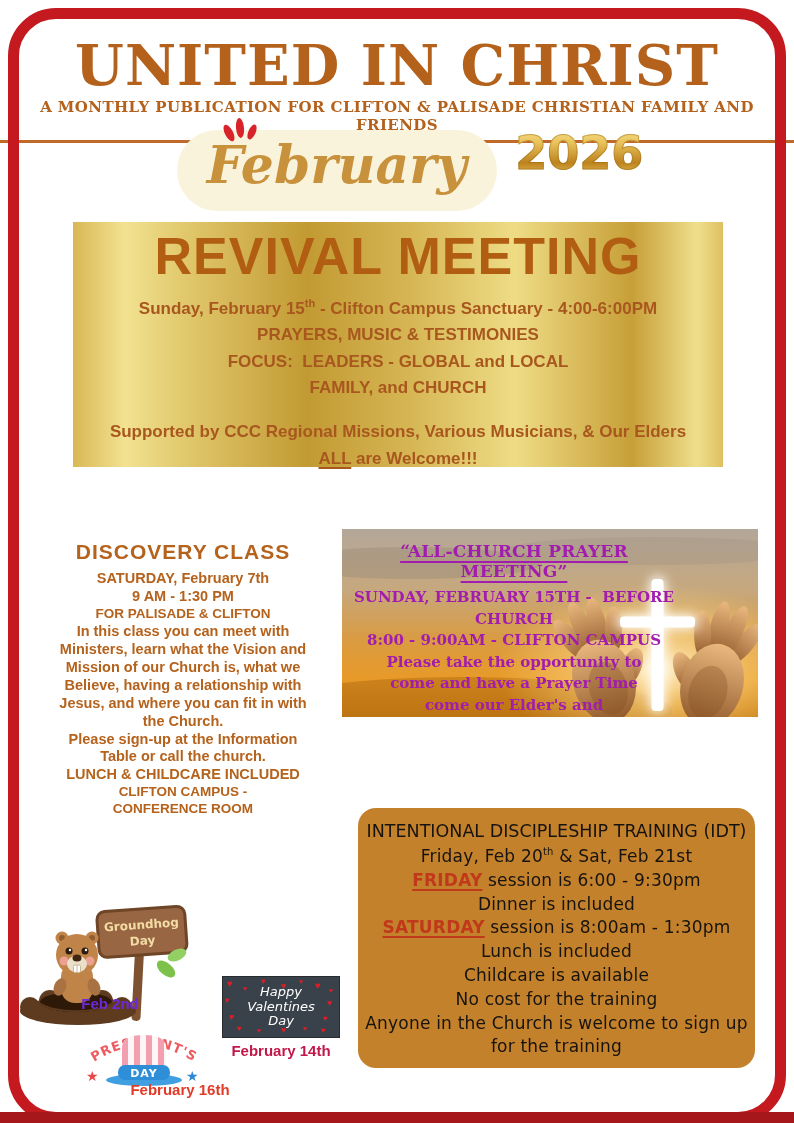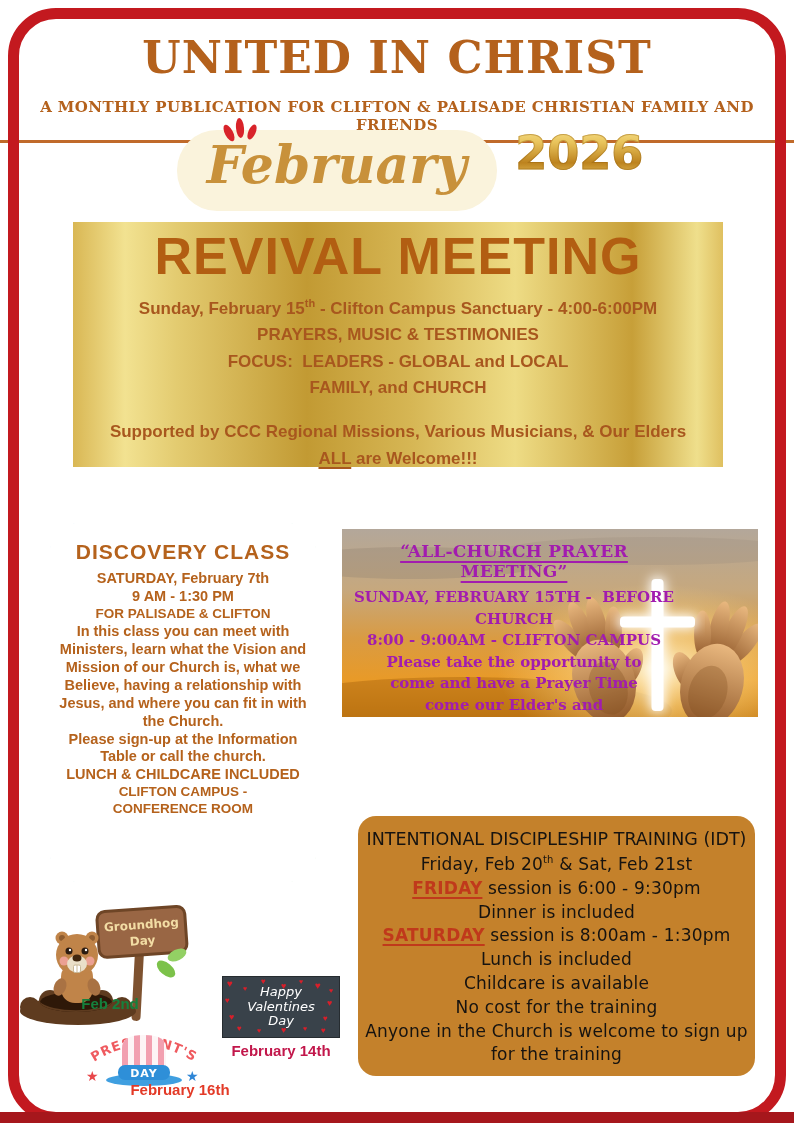--- a/index.html
+++ b/index.html
@@ -15,21 +15,21 @@
     border:11px solid #C3191F; border-radius:48px;
     pointer-events:none;
   }
   .bottom-strip {
     position:absolute; left:0; right:0; bottom:0; height:11px; background:#A6171C;
   }
 
   
   .title {
     position:absolute; top:32px; left:0; width:100%; text-align:center;
-    font-family:"DejaVu Serif", serif; font-weight:bold; font-size:44px;
+    font-family:"DejaVu Serif", serif; font-weight:bold; font-size:56px;
     color:#B4611C; letter-spacing:1px;
   }
   .subtitle-wrap { position:absolute; top:98px; left:0; width:100%; text-align:center; }
   .subtitle {
     display:inline-block; font-family:"DejaVu Serif", serif; font-weight:bold;
     font-size:15px; color:#B4611C; letter-spacing:.4px;
     border-bottom:3px solid #C06A2A; padding:0 10px 6px;
   }
   .month-block { position:absolute; top:126px; left:0; width:100%; text-align:center;padding-left:26px; }
   .month-pill {
@@ -92,38 +92,38 @@
     font-size:17px; letter-spacing:.2px; margin-bottom:6px;
     text-decoration:underline; text-decoration-thickness:2px; text-underline-offset:4px;
   }
   .prayer-text p { font-size:15px; line-height:1.44; }
 
   
   .idt {
     position:absolute; left:358px; top:808px; width:397px; height:260px;
     background:#C4812B; border-radius:18px; text-align:center;
     padding-top:13px; color:#161310;
-    font-family:"DejaVu Sans", sans-serif; letter-spacing:.2px;margin-top:8px;
+    font-family:"DejaVu Sans", sans-serif; letter-spacing:.2px;
   }
   .idt h3 { font-size:17.5px; font-weight:normal; letter-spacing:0; margin-bottom:4px; }
   .idt p { font-size:17px; line-height:1.4; font-weight:normal; }
   .idt sup { font-size:10px; }
   .idt .red {
     color:#C0391B; text-decoration:underline; text-decoration-thickness:2px;
     text-underline-offset:3px; font-weight:bold;
   }
 
   
   figure { position:absolute; }
   .caption {
     position:absolute; font-weight:bold; font-size:15px; text-align:center;
     font-family:"Liberation Sans", sans-serif;
   }
   .fig-groundhog { left:18px; top:903px; width:180px; height:125px; }
-  .fig-groundhog .caption { left:52px; top:92px; width:80px; color:#15803d; }
+  .fig-groundhog .caption { left:52px; top:92px; width:80px; color:#6d28d9; }
 
   .fig-valentines { left:222px; top:976px; width:118px; height:95px; }
   .val-card {
     position:relative; width:118px; height:62px; background:#39424A;
     overflow:hidden; border:1px solid #262c30;
   }
   .val-card .heart { position:absolute; color:#D81F2A; line-height:1; }
   .val-text {
     position:absolute; inset:0; display:flex; flex-direction:column;
     align-items:center; justify-content:center;

